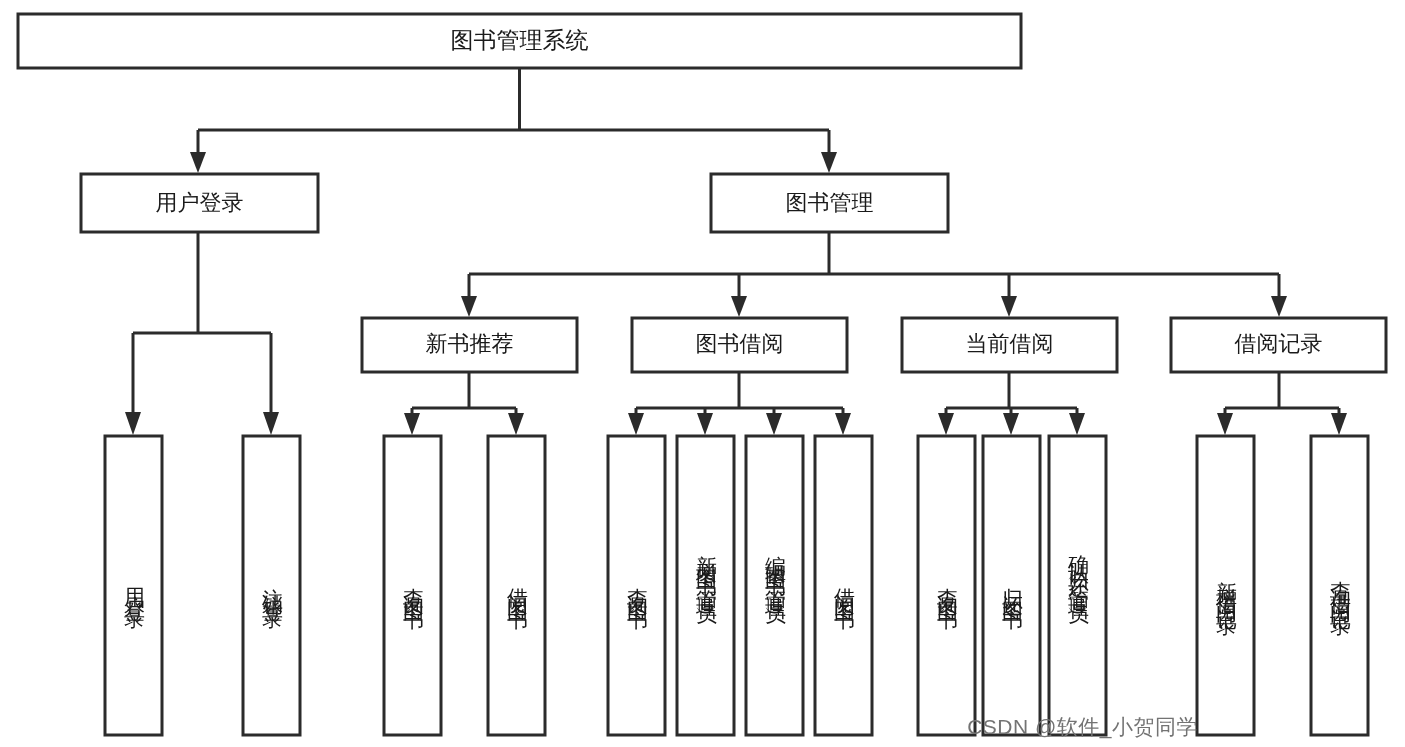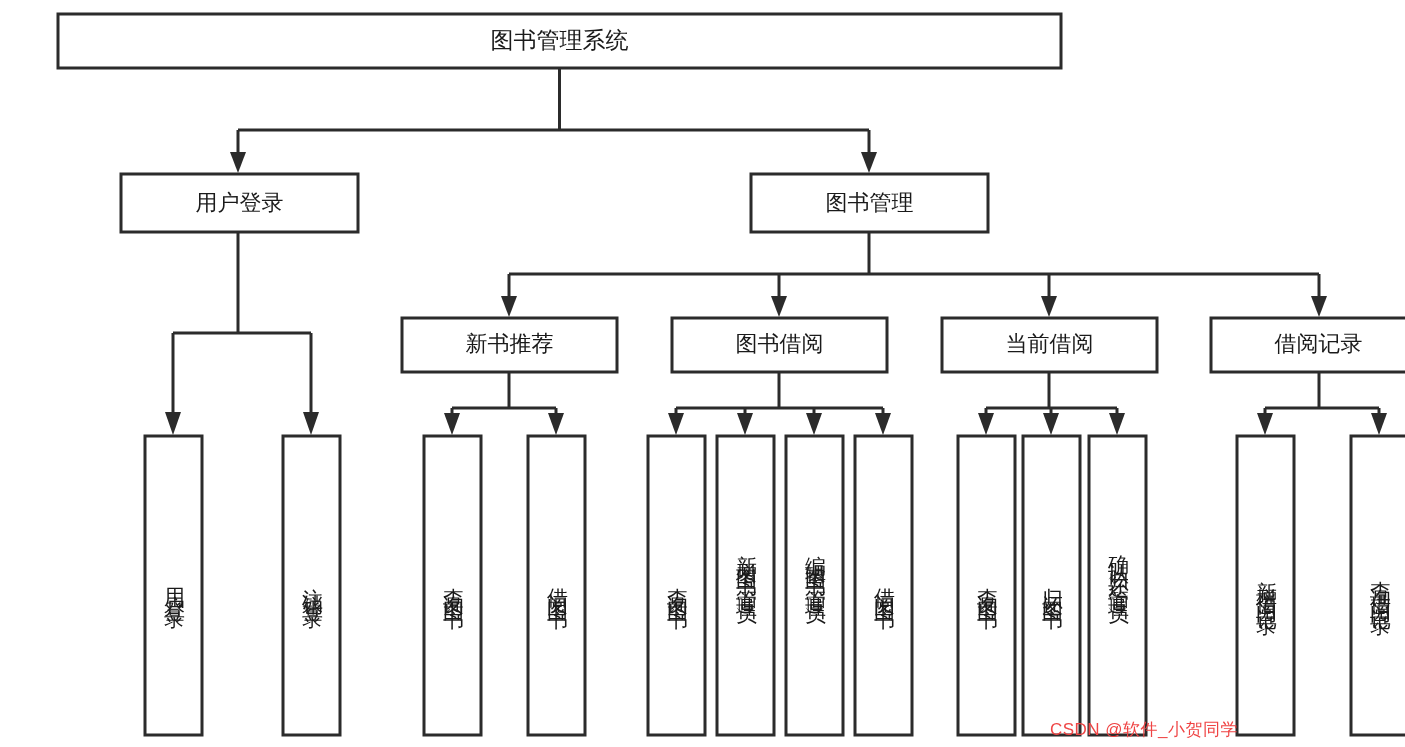--- a/index.html
+++ b/index.html
@@ -1,21 +1,21 @@
 <!DOCTYPE html>
 <html><head>
 <meta charset="utf-8">
 <style>
   html,body{margin:0;padding:0;background:#ffffff;}
   body{
     width:1405px;height:747px;
     font-family:"Liberation Sans","DejaVu Sans",sans-serif;
     overflow:hidden;position:relative;
   }
-  #diagram-root{position:relative;width:1210px;height:747px;background:#fff;margin-left:40px;}
+  #diagram-root{position:relative;width:1210px;height:747px;background:#fff;}
   svg#flow{position:absolute;left:0;top:0;width:1405px;height:747px;display:block;}
 
   .node-box{
     fill:#ffffff;
     stroke:#2b2b2b;
     stroke-width:3;
   }
   .link-line{
     stroke:#2b2b2b;
     stroke-width:3;
@@ -32,22 +32,22 @@
   }
   .label-h{ font-size:22px; }
   .label-top{ font-size:23px; }
   .label-v{ font-size:21px; }
 
   .watermark{
     position:absolute;
     right:12px;
     bottom:6px;
     font-family:"Liberation Sans","DejaVu Sans",sans-serif;
-    font-size:17px;
-    color:#ef4444;
+    font-size:21px;
+    color:#737373;
     white-space:nowrap;
     letter-spacing:0.5px;
     pointer-events:none;
   }
 </style>
 </head>
 <body>
 
 <div id="diagram-root">
 

